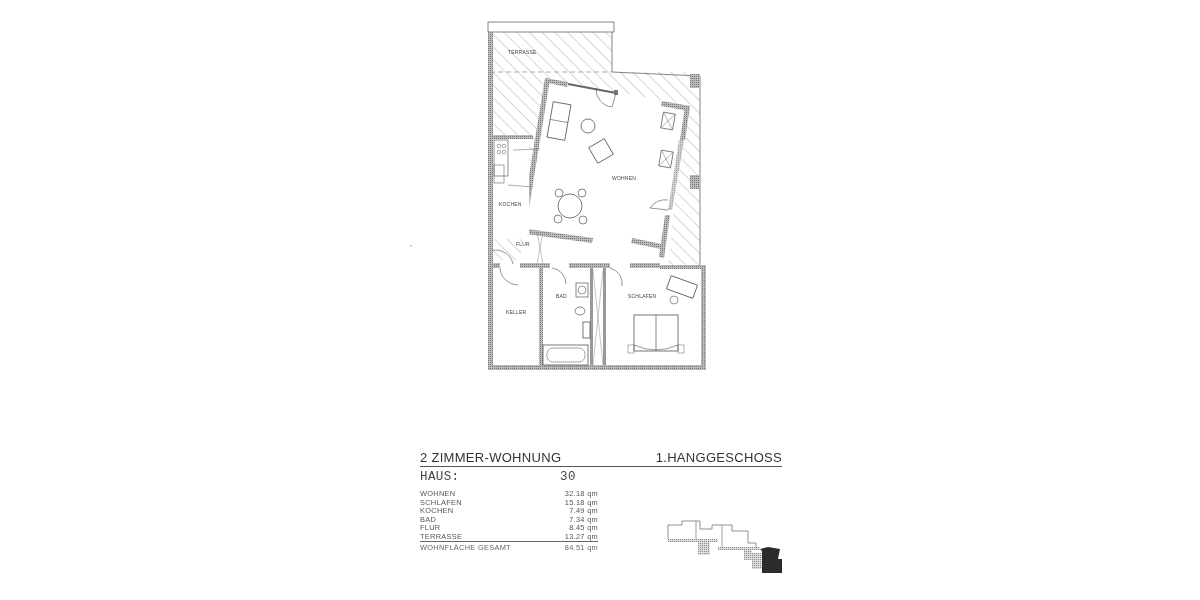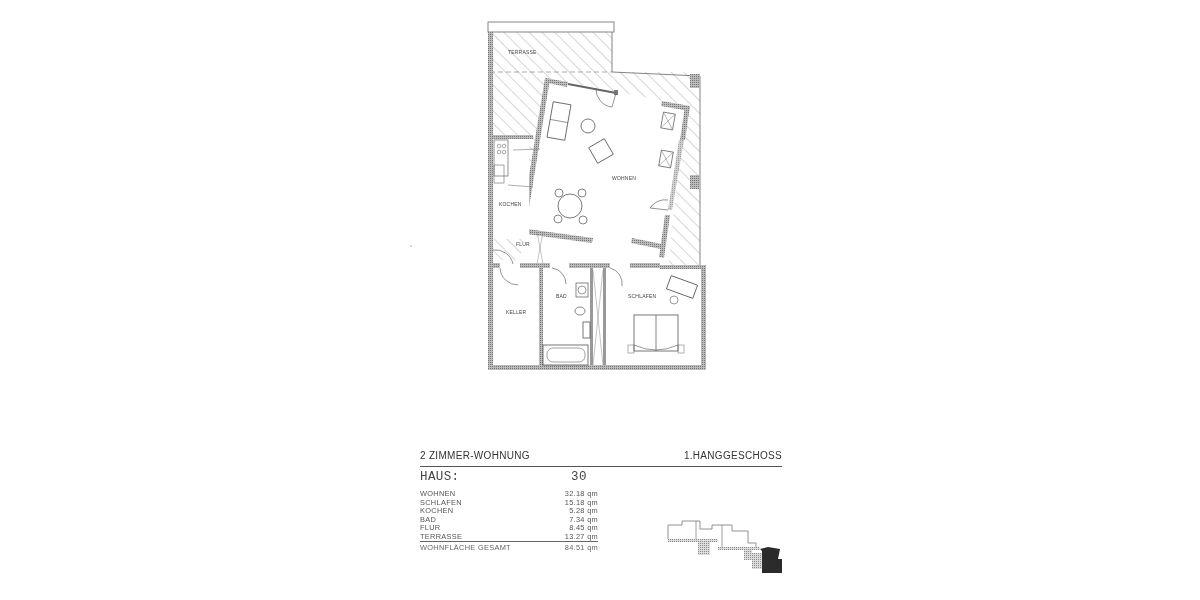--- a/index.html
+++ b/index.html
@@ -1,23 +1,23 @@
 <!DOCTYPE html>
 <html><head>
 <meta charset="utf-8">
 <style>
   html, body { margin:0; padding:0; background:#ffffff; }
   body { width:1200px; height:600px; position:relative; overflow:hidden; font-family:"Liberation Sans", sans-serif; color:#333; }
   #plan { position:absolute; left:0; top:0; width:1200px; height:600px; }
   .lbl { font-family:"Liberation Sans", sans-serif; font-size:5px; fill:#444; letter-spacing:0.2px; }
   .info { position:absolute; left:420px; top:450px; width:362px; }
-  .title-row { display:flex; justify-content:space-between; font-size:10px; color:#333; letter-spacing:0.3px; border-bottom:1.2px solid #555; padding-bottom:2px; height:14px; }
+  .title-row { display:flex; justify-content:space-between; font-size:13px; color:#333; letter-spacing:0.3px; border-bottom:1.2px solid #555; padding-bottom:2px; height:14px; }
   .big-row { display:flex; font-size:12.5px; color:#444; letter-spacing:0.4px; height:13px; line-height:13px;font-family:Liberation Mono, monospace; }
   .big-row .k { width:140px; }
-  .big-row .v { width:38px; text-align:center; }
+  .big-row .v { width:38px; text-align:left; }
   .rooms { margin-top:6px; width:178px; }
   .room-row { display:flex; justify-content:space-between; font-size:7.4px; color:#555; height:8.5px; line-height:8.5px; letter-spacing:0.3px; }
   .room-row .v { text-align:center; }
   .room-row.last { border-bottom:1.2px solid #666; }
   .total-row { display:flex; justify-content:space-between; font-size:7.4px; color:#666; height:10px; line-height:11px; letter-spacing:0.3px;gap:8px; }
   .gap1 { height:4px; }
 </style>
 </head>
 <body>
 
@@ -174,21 +174,21 @@
     <div class="room-row">
         <span>WOHNEN</span>
         <span class="v">32.18 qm</span>
       </div>
     <div class="room-row">
         <span>SCHLAFEN</span>
         <span class="v">15.18 qm</span>
       </div>
     <div class="room-row">
         <span>KOCHEN</span>
-        <span class="v">5.28 qm</span>
+        <span class="v">7.49 qm</span>
       </div>
     <div class="room-row">
         <span>BAD</span>
         <span class="v">7.34 qm</span>
       </div>
     <div class="room-row">
         <span>FLUR</span>
         <span class="v">8.45 qm</span>
       </div>
     <div class="room-row last">

